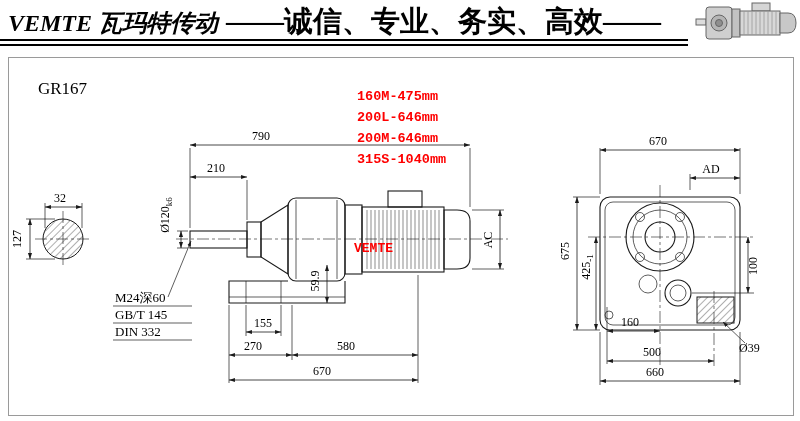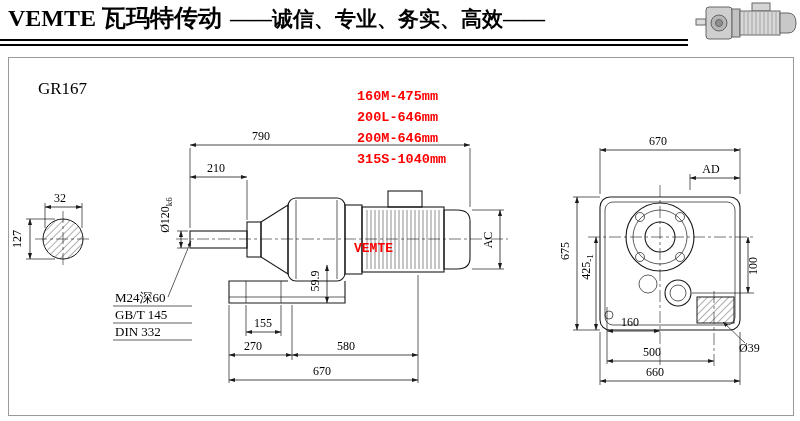--- a/index.html
+++ b/index.html
@@ -1,22 +1,22 @@
 <!DOCTYPE html>
 <html><head>
 <meta charset="utf-8">
 <style>
   html,body{margin:0;padding:0;background:#ffffff;}
   body{width:800px;height:421px;position:relative;overflow:hidden;
        font-family:"Liberation Serif",serif;}
   .header{position:absolute;left:0;top:0;width:800px;height:56px;}
   .brand-row{position:absolute;left:8px;top:2px;white-space:nowrap;}
-  .brand{font-family:"Liberation Serif",serif;font-weight:bold;
+  .brand{font-family:"Liberation Serif",serif;font-style:italic;font-weight:bold;
          font-size:24px;color:#000;}
-  .slogan{font-family:"Liberation Serif",serif;font-weight:bold;font-size:21px;
+  .slogan{font-family:"Liberation Serif",serif;font-weight:bold;font-size:29px;
           color:#000;margin-left:8px;}
   .double-rule{position:absolute;left:0;top:39px;width:688px;height:3px;
                border-top:2px solid #000;border-bottom:2px solid #000;}
   .thumb{position:absolute;right:0;top:0;}
   .stage{position:absolute;left:0;top:0;}
   
   .ol{fill:none;stroke:#1a1a1a;stroke-width:1.1;}
   .ol2{fill:none;stroke:#1a1a1a;stroke-width:0.7;}
   .fin{fill:none;stroke:#1a1a1a;stroke-width:0.5;}
   .dim{fill:none;stroke:#1a1a1a;stroke-width:0.8;}

